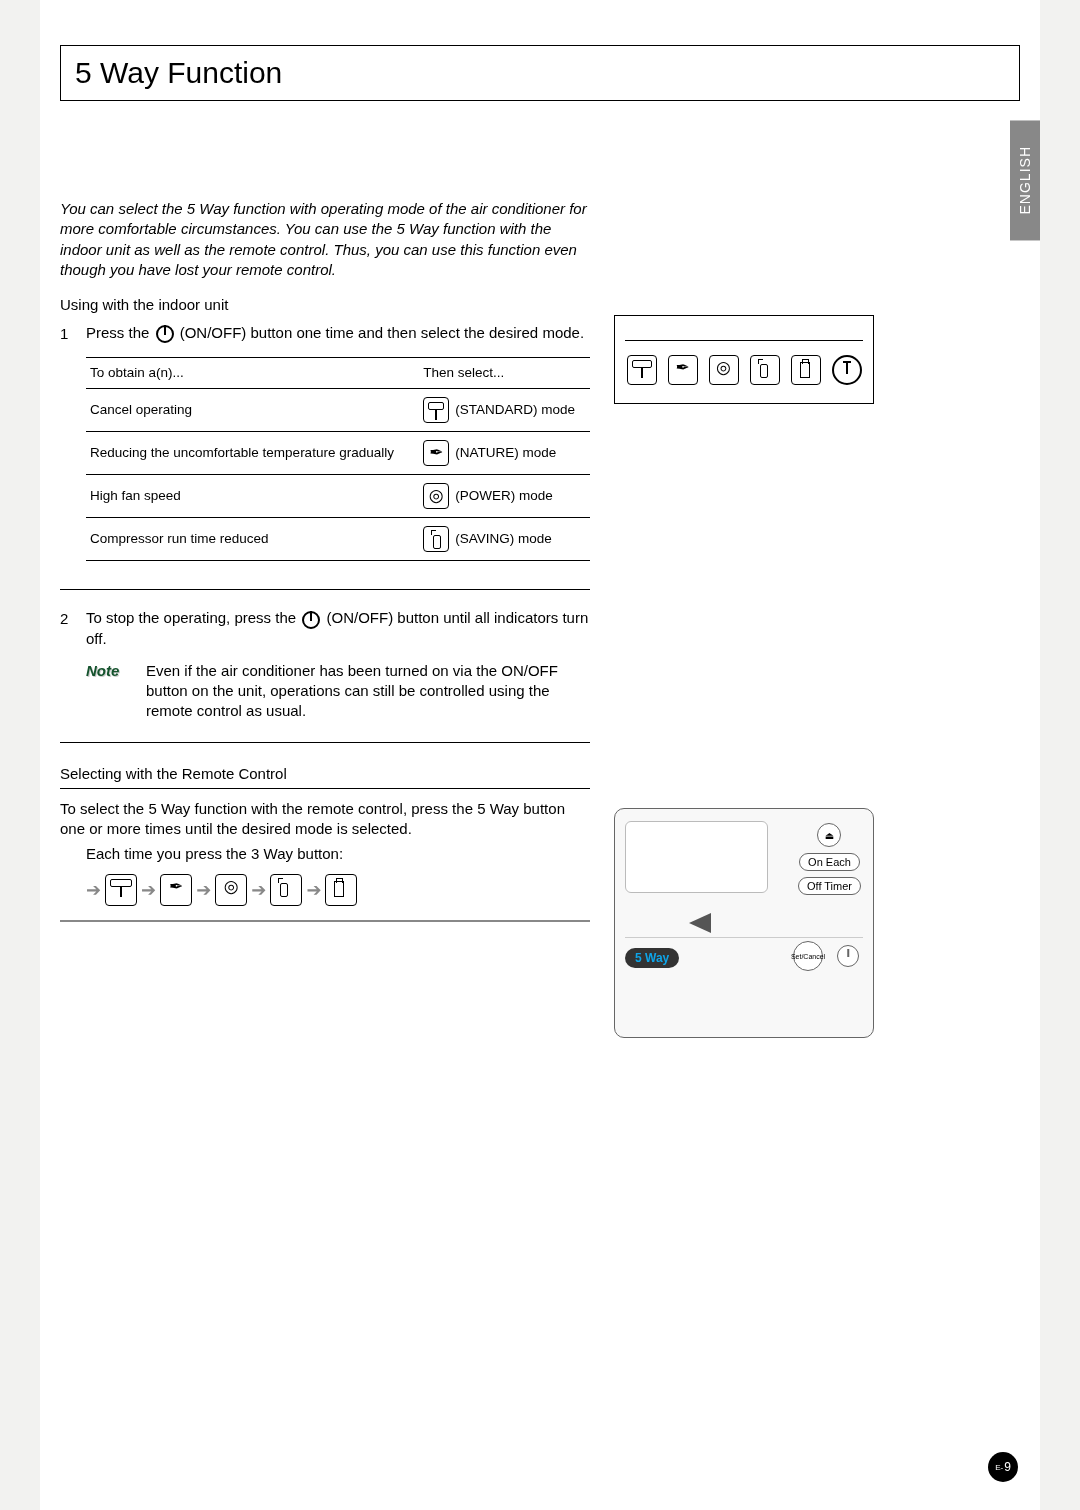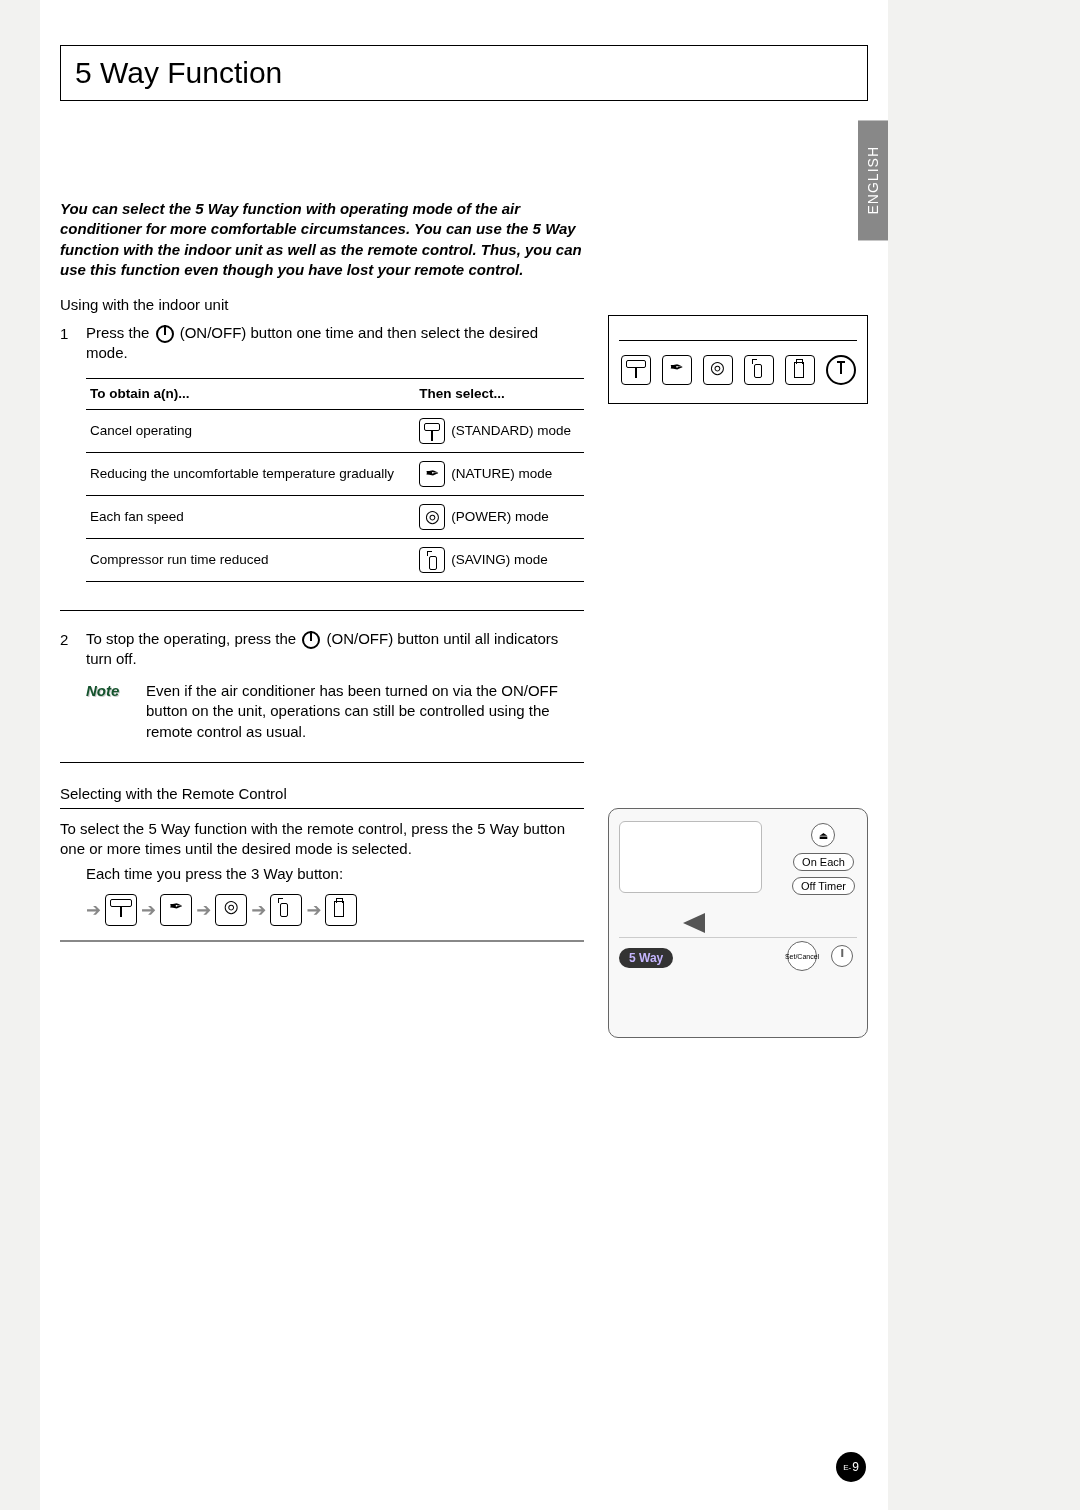--- a/index.html
+++ b/index.html
@@ -1,32 +1,32 @@
 <!DOCTYPE html>
 <html><head>
 <meta charset="utf-8">
 <style>
   *{box-sizing:border-box;margin:0;padding:0}
   body{width:1080px;height:1510px;background:#f2f2f0;font-family:Arial,Helvetica,sans-serif;color:#000;position:relative}
-  .page{position:absolute;left:40px;top:0;width:848px;height:1510px;background:#fff}
+  .page{position:absolute;left:40px;top:0;width:1000px;height:1510px;background:#fff}
   .header-box{margin:45px 20px 0 20px;border:1px solid #000;padding:10px 14px}
   .header-title{font-size:30px;font-weight:400}
   .lang-tab{position:absolute;right:0;top:120px;background:#888;color:#fff;padding:26px 7px 26px 7px;font-size:14px;writing-mode:vertical-rl;transform:rotate(180deg);letter-spacing:1px}
   .content{margin:98px 20px 0 20px;display:flex;gap:24px}
   .left-col{flex:1;max-width:530px}
   .right-col{width:260px;padding-top:0}
-  .intro{font-style:italic;font-weight:bold;font-size:15px;line-height:1.35;margin-top:0}
+  .intro{font-style:italic;font-weight:normal;font-size:15px;line-height:1.35;margin-top:0}
   .sub1{font-size:15px;margin-top:16px}
   .step{display:flex;margin-top:10px}
   .step-num{width:26px;font-size:15px;padding-top:2px}
   .step-body{flex:1;font-size:15px;line-height:1.35}
   .power-icon{display:inline-block;width:18px;height:18px;border:2px solid #000;border-radius:50%;position:relative;vertical-align:middle;margin:0 2px}
   .power-icon::after{content:"";position:absolute;left:50%;top:-2px;width:2px;height:10px;background:#000;transform:translateX(-50%)}
   table.mode-table{width:100%;border-collapse:collapse;margin-top:14px;font-size:13.5px}
-  table.mode-table th{border-top:1px solid #000;border-bottom:1px solid #000;text-align:left;font-weight:700;padding:6px 4px}
+  table.mode-table th{border-top:1px solid #000;border-bottom:1px solid #000;text-align:left;font-weight:400;padding:6px 4px}
   table.mode-table td{border-bottom:1px solid #000;padding:8px 4px;vertical-align:middle}
   .mode-icon{display:inline-block;width:26px;height:26px;border:1.5px solid #000;border-radius:4px;vertical-align:middle;margin-right:6px;position:relative;font-size:18px;line-height:24px;text-align:center}
   .mi-standard::before{content:"";position:absolute;left:4px;right:4px;top:4px;height:6px;border:1.5px solid #000;border-radius:2px}
   .mi-standard::after{content:"";position:absolute;left:50%;top:12px;width:2px;height:10px;background:#000;transform:translateX(-50%)}
   .mi-nature::before{content:"✒";position:absolute;left:0;right:0;top:0;font-size:17px}
   .mi-power::before{content:"◎";position:absolute;left:0;right:0;top:0;font-size:17px}
   .mi-saving::before{content:"";position:absolute;left:9px;top:8px;width:6px;height:12px;border:1.5px solid #000;border-radius:2px}
   .mi-saving::after{content:"";position:absolute;left:7px;top:3px;width:4px;height:4px;border-left:1.5px solid #000;border-top:1.5px solid #000}
   .mi-silence::before{content:"";position:absolute;left:8px;top:6px;width:8px;height:14px;border:1.5px solid #000}
   .mi-silence::after{content:"";position:absolute;left:10px;top:3px;width:5px;height:4px;border:1.5px solid #000;border-bottom:0}
@@ -45,21 +45,21 @@
   .icon-row .mode-icon{width:30px;height:30px;margin:0}
   .big-power{width:30px;height:30px;border:2px solid #000;border-radius:50%;position:relative}
   .big-power::after{content:"";position:absolute;left:50%;top:5px;width:2px;height:12px;background:#000;transform:translateX(-50%)}
   .big-power::before{content:"";position:absolute;left:9px;top:4px;width:8px;height:1.5px;background:#000}
   .remote-box{border:1.5px solid #666;border-radius:10px;margin-top:24px;padding:12px 10px 18px 10px;position:relative;height:230px;background:#f8f8f8;overflow:hidden}
   .remote-screen{background:#fff;border:1px solid #bbb;border-radius:6px;height:72px;margin-bottom:10px;width:60%}
   .remote-btns{position:absolute;right:12px;top:14px;display:flex;flex-direction:column;gap:6px;align-items:center}
   .pill-btn{border:1.5px solid #666;border-radius:12px;padding:2px 8px;font-size:11px;background:#fff;position:relative}
   .round-btn{width:24px;height:24px;border:1.5px solid #666;border-radius:50%;background:#fff;display:flex;align-items:center;justify-content:center;font-size:10px}
   .remote-lower{position:absolute;left:10px;right:10px;top:128px;border-top:1px solid #ccc;padding-top:10px}
-  .fiveway-btn{display:inline-block;background:#333;color:#c4b5fd;border-radius:12px;padding:3px 10px;font-size:12px;font-weight:bold}
+  .fiveway-btn{display:inline-block;background:#333;color:#0ea5e9;border-radius:12px;padding:3px 10px;font-size:12px;font-weight:bold}
   .pointer-arrow{position:absolute;left:74px;top:104px;width:0;height:0;border-right:22px solid #555;border-top:10px solid transparent;border-bottom:10px solid transparent}
   .setcancel{position:absolute;right:50px;top:132px;width:30px;height:30px;border:1.5px solid #666;border-radius:50%;font-size:7px;display:flex;align-items:center;justify-content:center;background:#fff;text-align:center;line-height:1}
   .power-sm{position:absolute;right:14px;top:136px;width:22px;height:22px;border:1.5px solid #666;border-radius:50%;background:#fff}
   .power-sm::after{content:"";position:absolute;left:50%;top:3px;width:1.5px;height:8px;background:#666;transform:translateX(-50%)}
   .page-num{position:absolute;right:22px;bottom:28px;background:#000;color:#fff;border-radius:50%;width:30px;height:30px;display:flex;align-items:center;justify-content:center;font-size:12px}
   .page-num .e{font-size:8px;margin-right:1px}
 </style>
 </head>
 <body>
 
@@ -93,21 +93,21 @@
             <tbody>
               <tr>
                 <td>Cancel operating</td>
                 <td><span class="mode-icon mi-standard"></span><span>(STANDARD) mode</span></td>
               </tr>
               <tr>
                 <td>Reducing the uncomfortable temperature gradually</td>
                 <td><span class="mode-icon mi-nature"></span><span>(NATURE) mode</span></td>
               </tr>
               <tr>
-                <td>Each fan speed</td>
+                <td>High fan speed</td>
                 <td><span class="mode-icon mi-power"></span><span>(POWER) mode</span></td>
               </tr>
               <tr>
                 <td>Compressor run time reduced</td>
                 <td><span class="mode-icon mi-saving"></span><span>(SAVING) mode</span></td>
               </tr>
             </tbody>
           </table>
         </div>
       </div>

